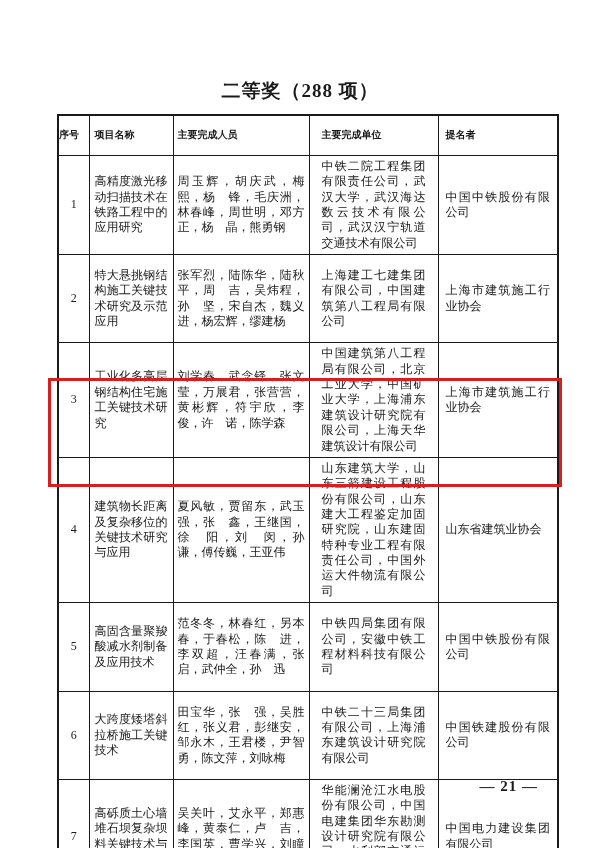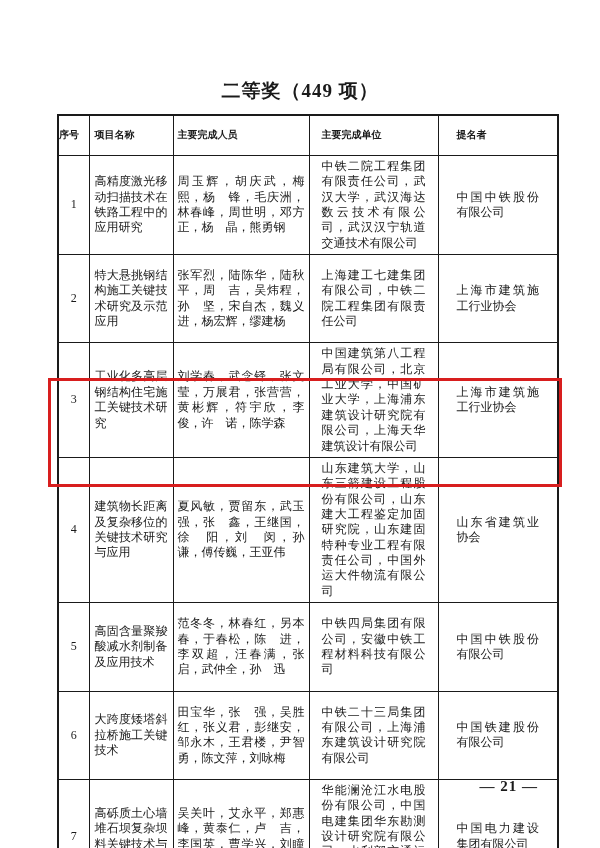--- a/index.html
+++ b/index.html
@@ -37,21 +37,21 @@
   .award-table th {
     height: 26px;
     font-weight: bold;
     text-align: left;
     font-size: 10px;
   }
   .c-no   { width: 31px;  text-align: center; }
   .c-proj { width: 84px;  padding: 3px 5px; text-align: justify; text-justify: inter-ideograph; }
   .c-people { width: 136px; padding: 13px 4px; text-align: justify; text-justify: inter-ideograph; }
   .c-units  { width: 129px; padding: 3px 12px; text-align: justify; text-justify: inter-ideograph; }
-  .c-nom    { width: 120px; padding: 3px 18px; text-align: justify; text-justify: inter-ideograph; }
+  .c-nom    { width: 120px; padding: 3px 7px; text-align: justify; text-justify: inter-ideograph; }
   tr.r1 td { height: 91px; }
   tr.r2 td { height: 58px; }
   tr.r3 td { height: 94px; }
   tr.r4 td { height: 104px; }
   tr.r5 td { height: 66px; }
   tr.r6 td { height: 60px; }
   tr.r7 td { height: 100px; }
   .highlight-box {
     position: absolute;
     left: 48px; top: 378px;
@@ -63,21 +63,21 @@
     position: absolute;
     top: 778px; right: 62px;
     font-size: 15px;
     letter-spacing: 1px;
     font-weight: bold;
   }
 </style>
 </head>
 <body>
 
-<div class="doc-title">二等奖（449 项）</div>
+<div class="doc-title">二等奖（288 项）</div>
 
 <table class="award-table">
   <thead>
     <tr>
       <th class="c-no">序号</th>
       <th class="c-proj">项目名称</th>
       <th class="c-people">主要完成人员</th>
       <th class="c-units">主要完成单位</th>
       <th class="c-nom">提名者</th>
     </tr>
@@ -87,21 +87,21 @@
       <td class="c-no">1</td>
       <td class="c-proj">高精度激光移动扫描技术在铁路工程中的应用研究</td>
       <td class="c-people">周玉辉，胡庆武，梅　熙，杨　锋，毛庆洲，林春峰，周世明，邓方正，杨　晶，熊勇钢</td>
       <td class="c-units">中铁二院工程集团有限责任公司，武汉大学，武汉海达数云技术有限公司，武汉汉宁轨道交通技术有限公司</td>
       <td class="c-nom">中国中铁股份有限公司</td>
     </tr>
     <tr class="r2">
       <td class="c-no">2</td>
       <td class="c-proj">特大悬挑钢结构施工关键技术研究及示范应用</td>
       <td class="c-people">张军烈，陆陈华，陆秋平，周　吉，吴炜程，孙　坚，宋自杰，魏义进，杨宏辉，缪建杨</td>
-      <td class="c-units">上海建工七建集团有限公司，中铁二院工程集团有限责任公司</td>
+      <td class="c-units">上海建工七建集团有限公司，中国建筑第八工程局有限公司</td>
       <td class="c-nom">上海市建筑施工行业协会</td>
     </tr>
     <tr class="r3">
       <td class="c-no">3</td>
       <td class="c-proj">工业化多高层钢结构住宅施工关键技术研究</td>
       <td class="c-people">刘学春，武念铎，张文莹，万展君，张营营，黄彬辉，符宇欣，李　俊，许　诺，陈学森</td>
       <td class="c-units">中国建筑第八工程局有限公司，北京工业大学，中国矿业大学，上海浦东建筑设计研究院有限公司，上海天华建筑设计有限公司</td>
       <td class="c-nom">上海市建筑施工行业协会</td>
     </tr>
     <tr class="r4">

